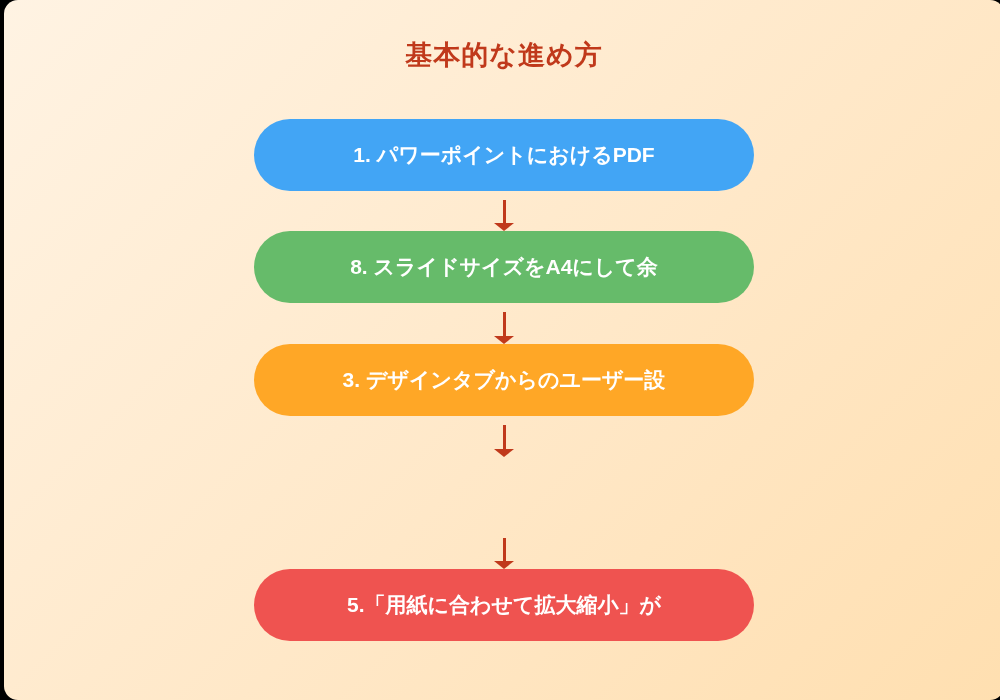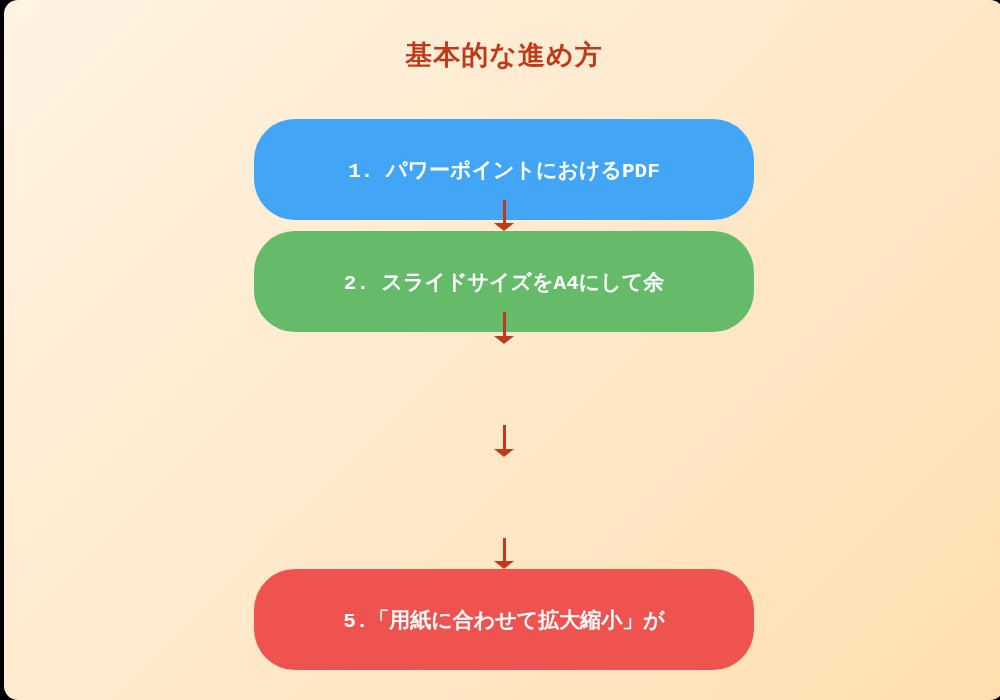--- a/index.html
+++ b/index.html
@@ -29,26 +29,26 @@
       font-family: "DejaVu Sans", sans-serif;
       font-weight: bold;
       font-size: 27px;
       color: #c0391b;
       letter-spacing: 1px;
     }
     .step {
       position: absolute;
       left: 250px;
       width: 500px;
-      height: 101px;
+      height: 72px;
       border-radius: 41px;
       display: flex;
       align-items: center;
       justify-content: center;
-      font-family: Liberation Mono, monospace;
+      font-family: Liberation Sans, sans-serif;
       font-weight: bold;
       font-size: 21px;
       color: #ffffff;
       box-sizing: border-box;
       white-space: nowrap;
     }
     .arrow {
       position: absolute;
       left: 490px;
       width: 20px;
@@ -79,28 +79,31 @@
   <div class="step" style="top:119px; background:#42a5f5;">
     <span>1. パワーポイントにおけるPDF</span>
   </div>
 
   <div class="arrow" style="top:200px; height:31px;">
     <div class="stem" style="height:25px;"></div>
     <div class="head" style="top:23px;"></div>
   </div>
 
   <div class="step" style="top:231px; background:#66bb6a;">
-    <span>2. スライドサイズをA4にして余</span>
+    <span>8. スライドサイズをA4にして余</span>
   </div>
 
   <div class="arrow" style="top:312px; height:32px;">
     <div class="stem" style="height:26px;"></div>
     <div class="head" style="top:24px;"></div>
   </div>
 
+  <div class="step" style="top:344px; background:#ffa726;">
+    <span>3. デザインタブからのユーザー設</span>
+  </div>
 
   <div class="arrow" style="top:425px; height:32px;">
     <div class="stem" style="height:26px;"></div>
     <div class="head" style="top:24px;"></div>
   </div>
 
 
   <div class="arrow" style="top:538px; height:31px;">
     <div class="stem" style="height:25px;"></div>
     <div class="head" style="top:23px;"></div>

